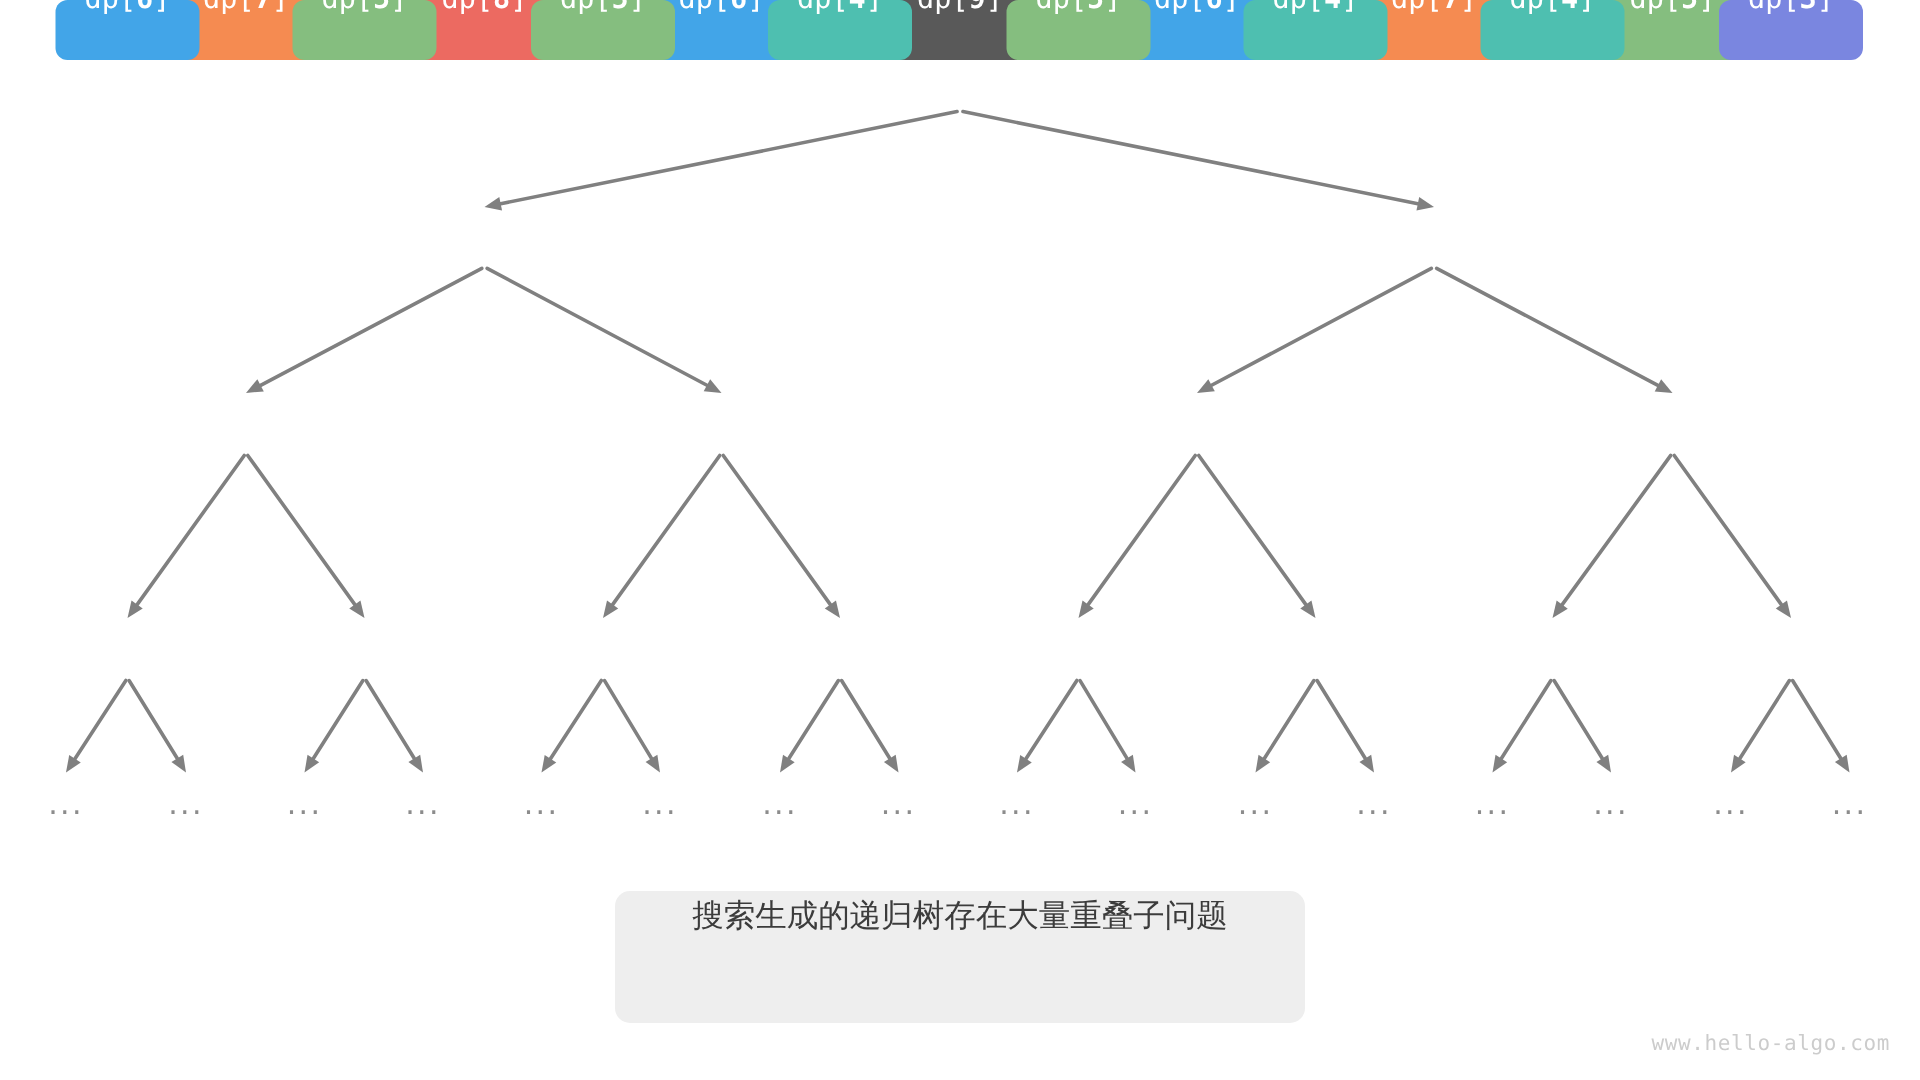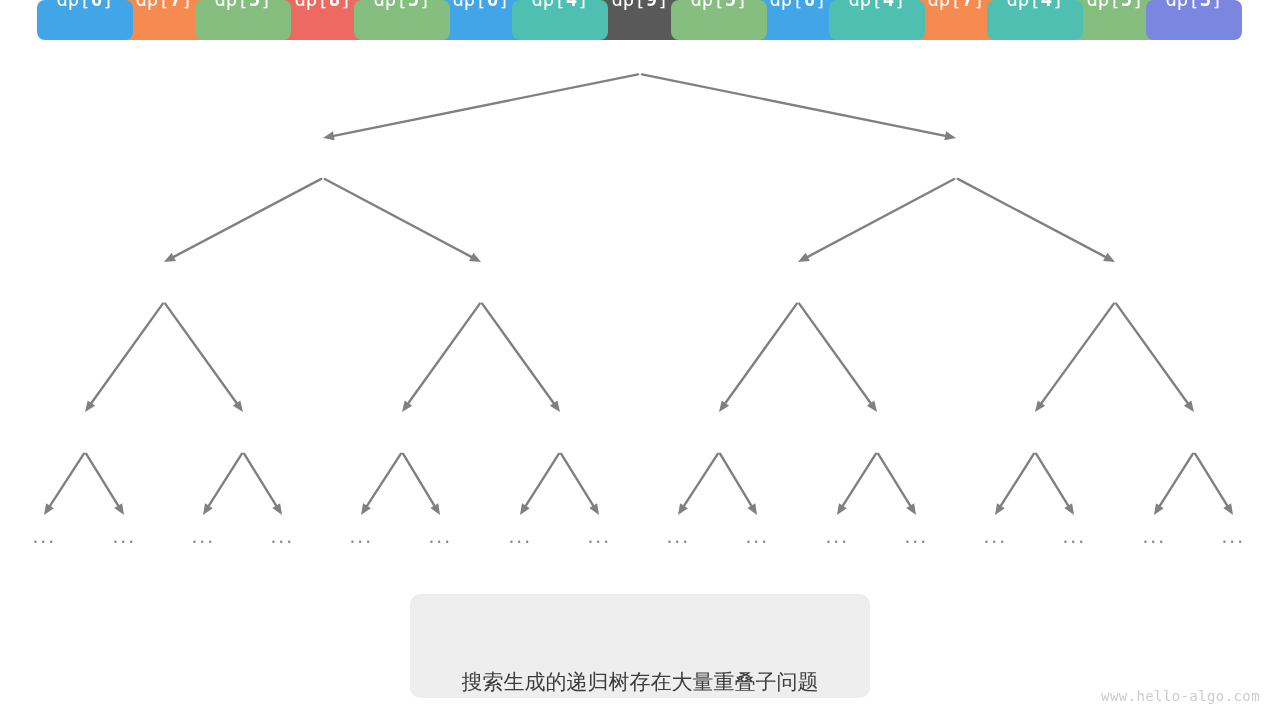--- a/index.html
+++ b/index.html
@@ -52,27 +52,27 @@
     fill: none;
   }
   .arrow-head {
     fill: #808080;
   }
   .caption-box {
     position: absolute;
     left: 410px;
     top: 594px;
     width: 460px;
-    height: 104px;
+    height: 88px;
     background: #eeeeee;
     border-radius: 10px;
     display: flex;
     flex-direction: column;
     align-items: center;
-    justify-content: flex-end;
+    justify-content: space-between;
     box-sizing: border-box;
   }
   .caption-line {
     font-family: "DejaVu Sans", sans-serif;
     font-size: 21px;
     color: #3c3c3c;
     line-height: 32px;
     white-space: pre;
     text-align: center;
   }

